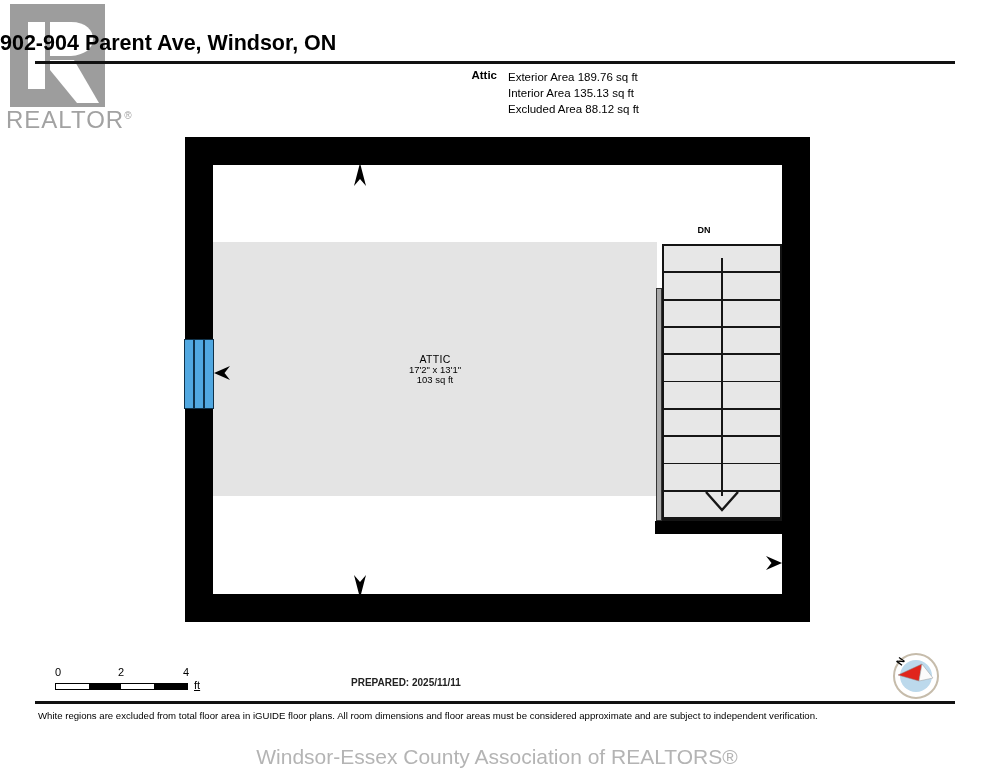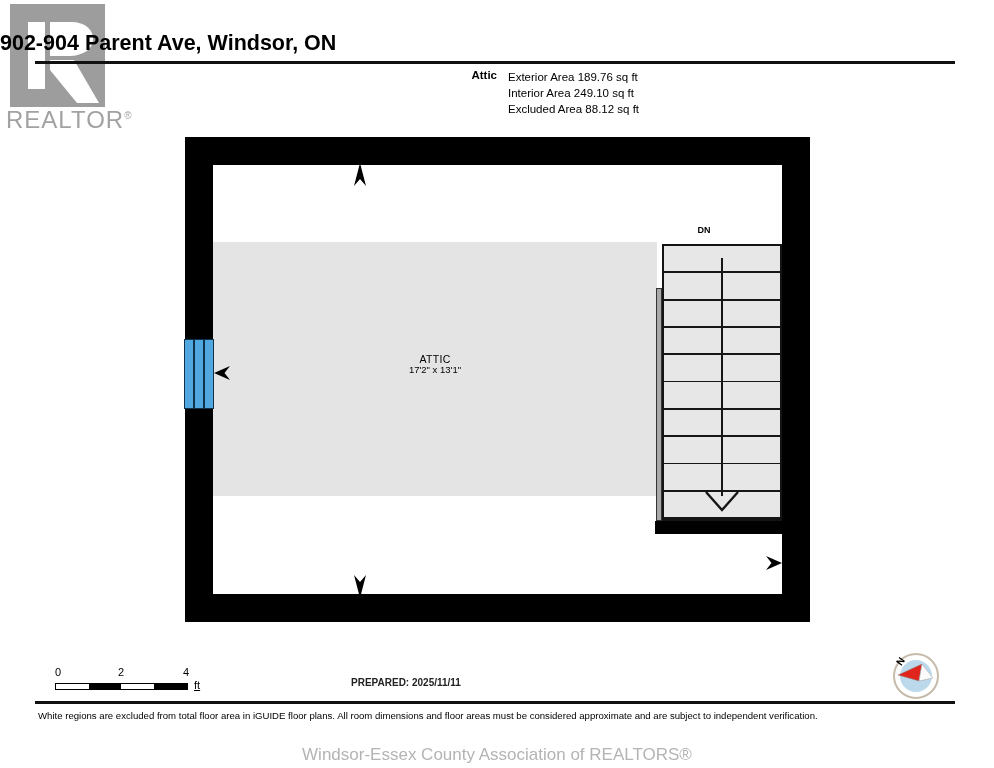--- a/index.html
+++ b/index.html
@@ -34,51 +34,52 @@
   .arrow{position:absolute;}
   
   .scale-ticks{position:absolute;top:666px;font-size:11px;}
   .scale-bar{position:absolute;left:55px;top:683px;width:133px;height:7px;border:1px solid #000;box-sizing:border-box;
     background:repeating-linear-gradient(to right,#fff 0px,#fff 32.75px,#000 32.75px,#000 65.5px);}
   .scale-unit{position:absolute;left:194px;top:679px;font-size:11px;text-decoration:underline;}
   .prepared{position:absolute;left:0;top:677px;width:812px;text-align:center;font-size:10px;font-weight:bold;color:#222;}
   .compass{position:absolute;left:891px;top:651px;width:50px;height:50px;}
   .footer-rule{position:absolute;left:35px;top:701px;width:920px;height:3px;background:#111;}
   .disclaimer{position:absolute;left:38px;top:710px;width:930px;font-size:9.6px;color:#000;}
-  .association{position:absolute;left:0;top:745px;width:994px;text-align:center;font-size:17px;color:#b4b4b4;}
+  .association{position:absolute;left:0;top:745px;width:994px;text-align:center;font-size:21px;color:#b4b4b4;}
 </style>
 </head>
 <body>
 
 <div class="logo-box">
   <svg width="95" height="103" viewBox="0 0 95 103">
     <rect x="0" y="0" width="95" height="103" fill="#9d9d9d"></rect>
     <rect x="18" y="18" width="17" height="67" fill="#fff"></rect>
     <path d="M40,18 L61,18 C76,18 83,26 83,35 C83,45 74,51 61,52 L40,52 Z" fill="#fff"></path>
     <path d="M40,56 L64,56 L89,99 L67,99 L40,66 Z" fill="#fff"></path>
   </svg>
 </div>
 <div class="brand-text"><span>REALTOR</span><sup>®</sup></div>
 <div class="header-rule"></div>
 <div class="page-title">902-904 Parent Ave, Windsor, ON</div>
 <div class="floor-label">Attic</div>
 <div class="area-lines">
   <div>Exterior Area 189.76 sq ft</div>
-  <div>Interior Area 249.10 sq ft</div>
+  <div>Interior Area 135.13 sq ft</div>
   <div>Excluded Area 88.12 sq ft</div>
 </div>
 
 <div class="plan">
   <div class="plan-inner">
 
     <div class="attic-region"></div>
 
     <div class="room-label">
       <div class="room-name">ATTIC</div>
       <div class="room-dims">17'2" x 13'1"</div>
+      <div class="room-area">103 sq ft</div>
     </div>
 
     <div class="dn-label">DN</div>
     <div class="staircase"></div>
     <svg class="stair-svg" width="120" height="277" viewBox="0 0 120 277">
       <line x1="60" y1="14" x2="60" y2="252" stroke="#161616" stroke-width="2"></line>
       <polyline points="44,248 60,266 76,248" fill="none" stroke="#161616" stroke-width="2.4"></polyline>
     </svg>
     <div class="handrail"></div>
     <div class="stair-base-wall"></div>

